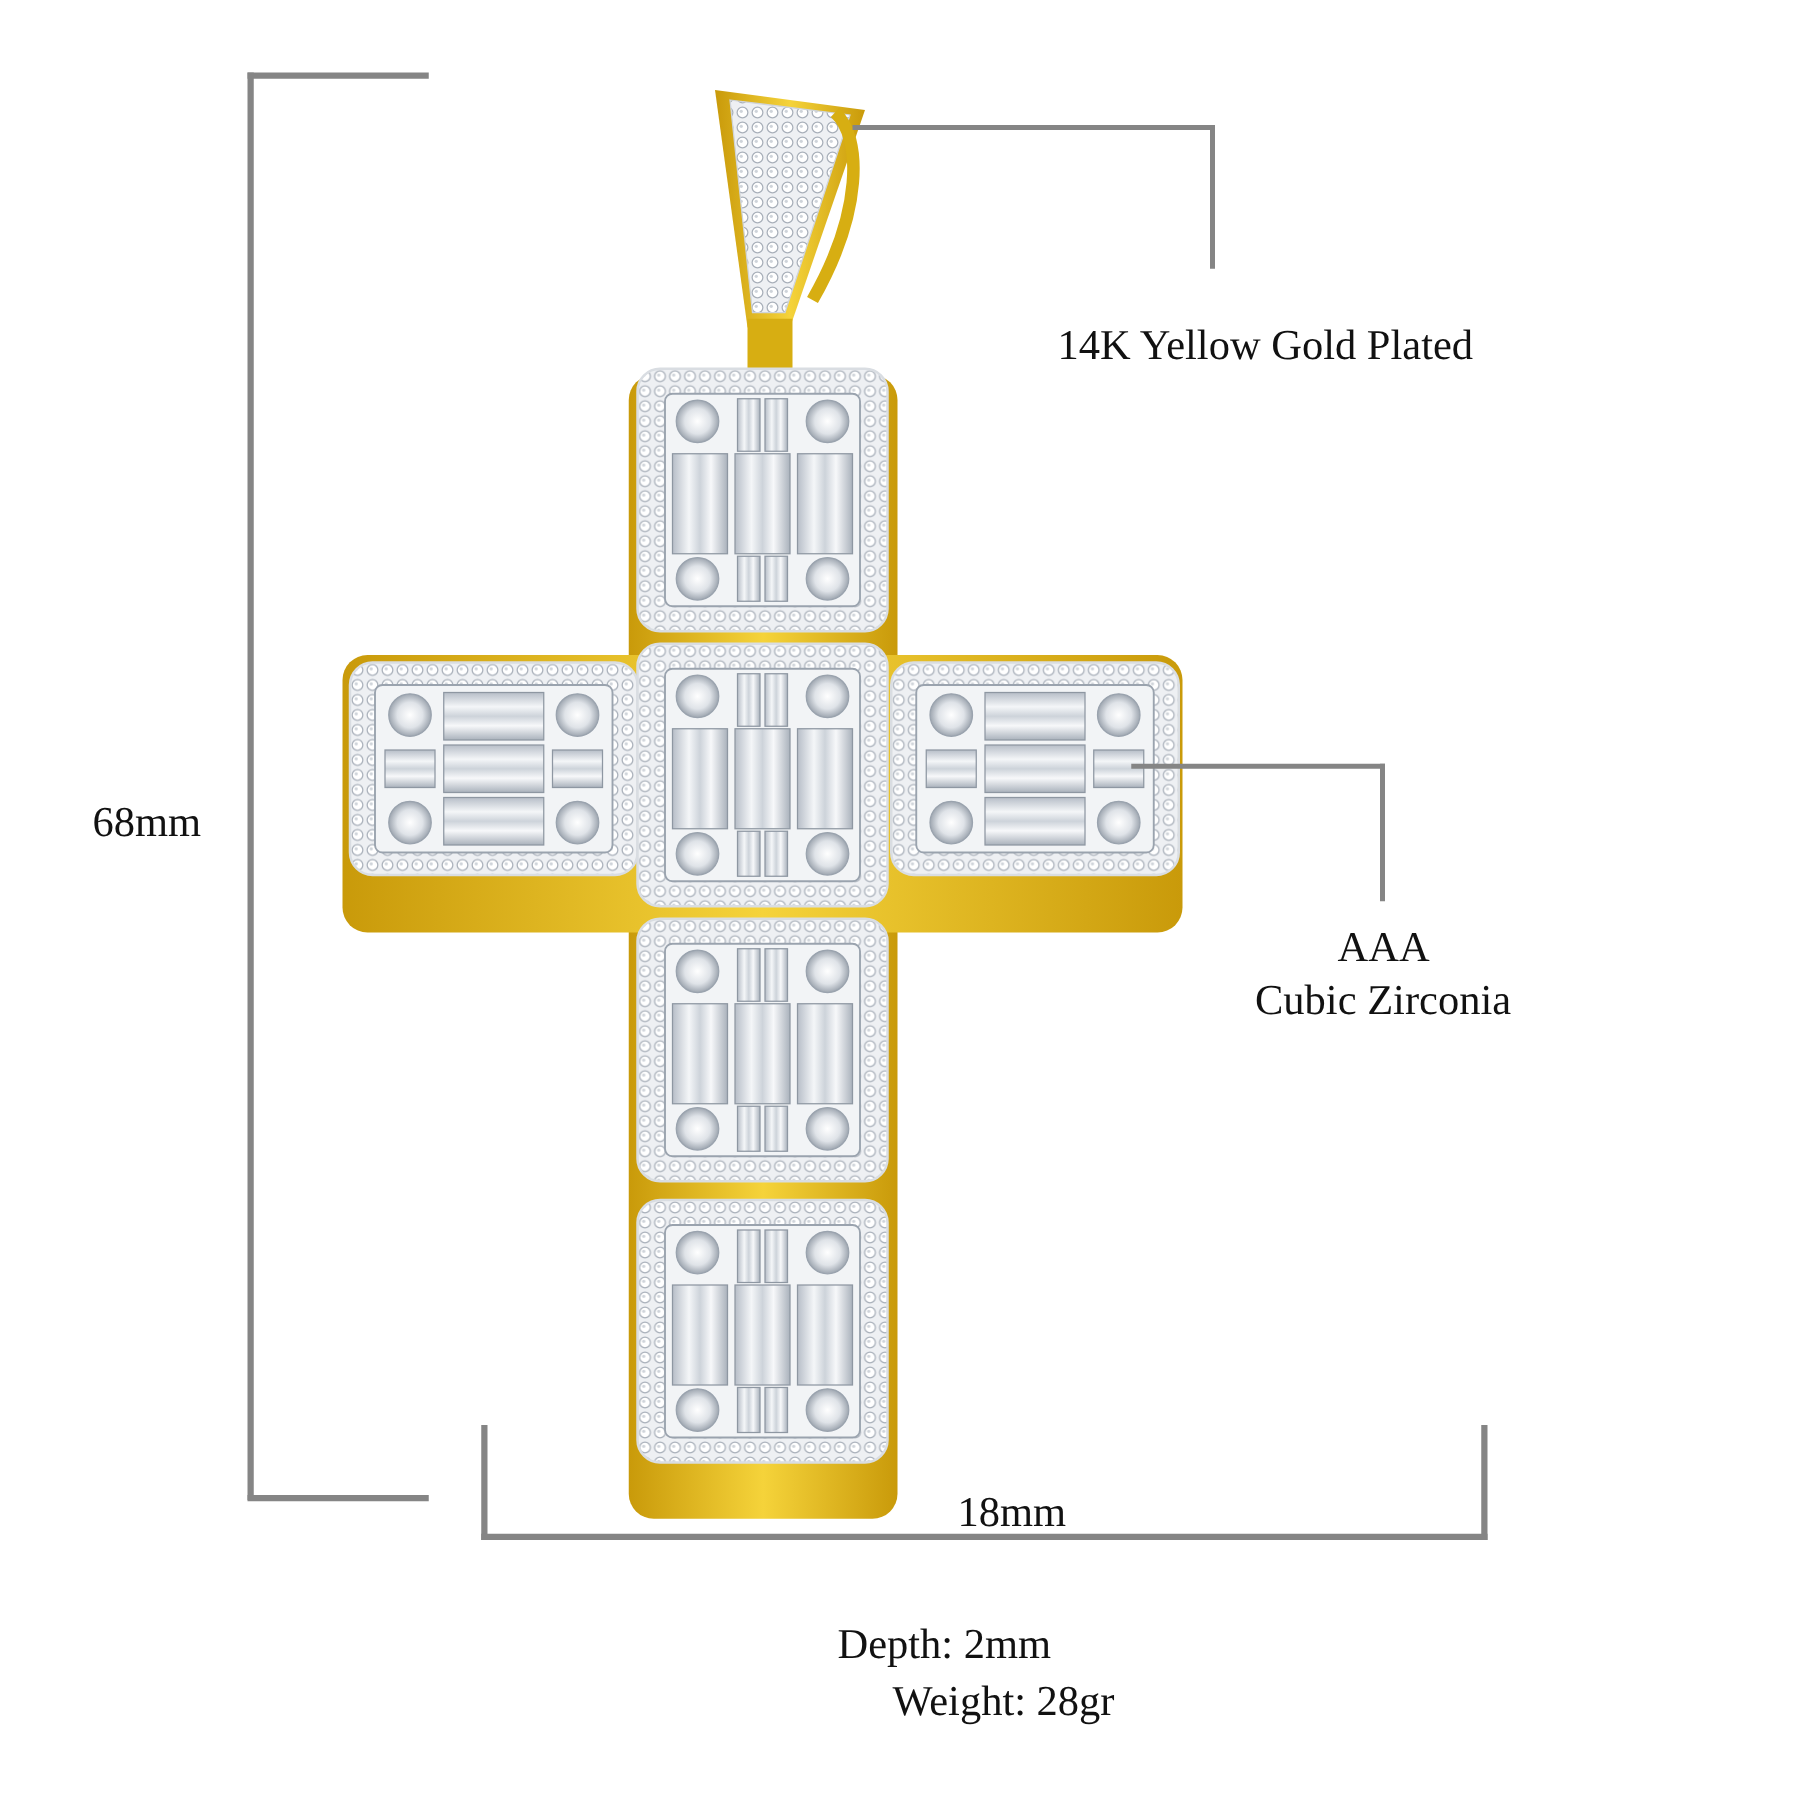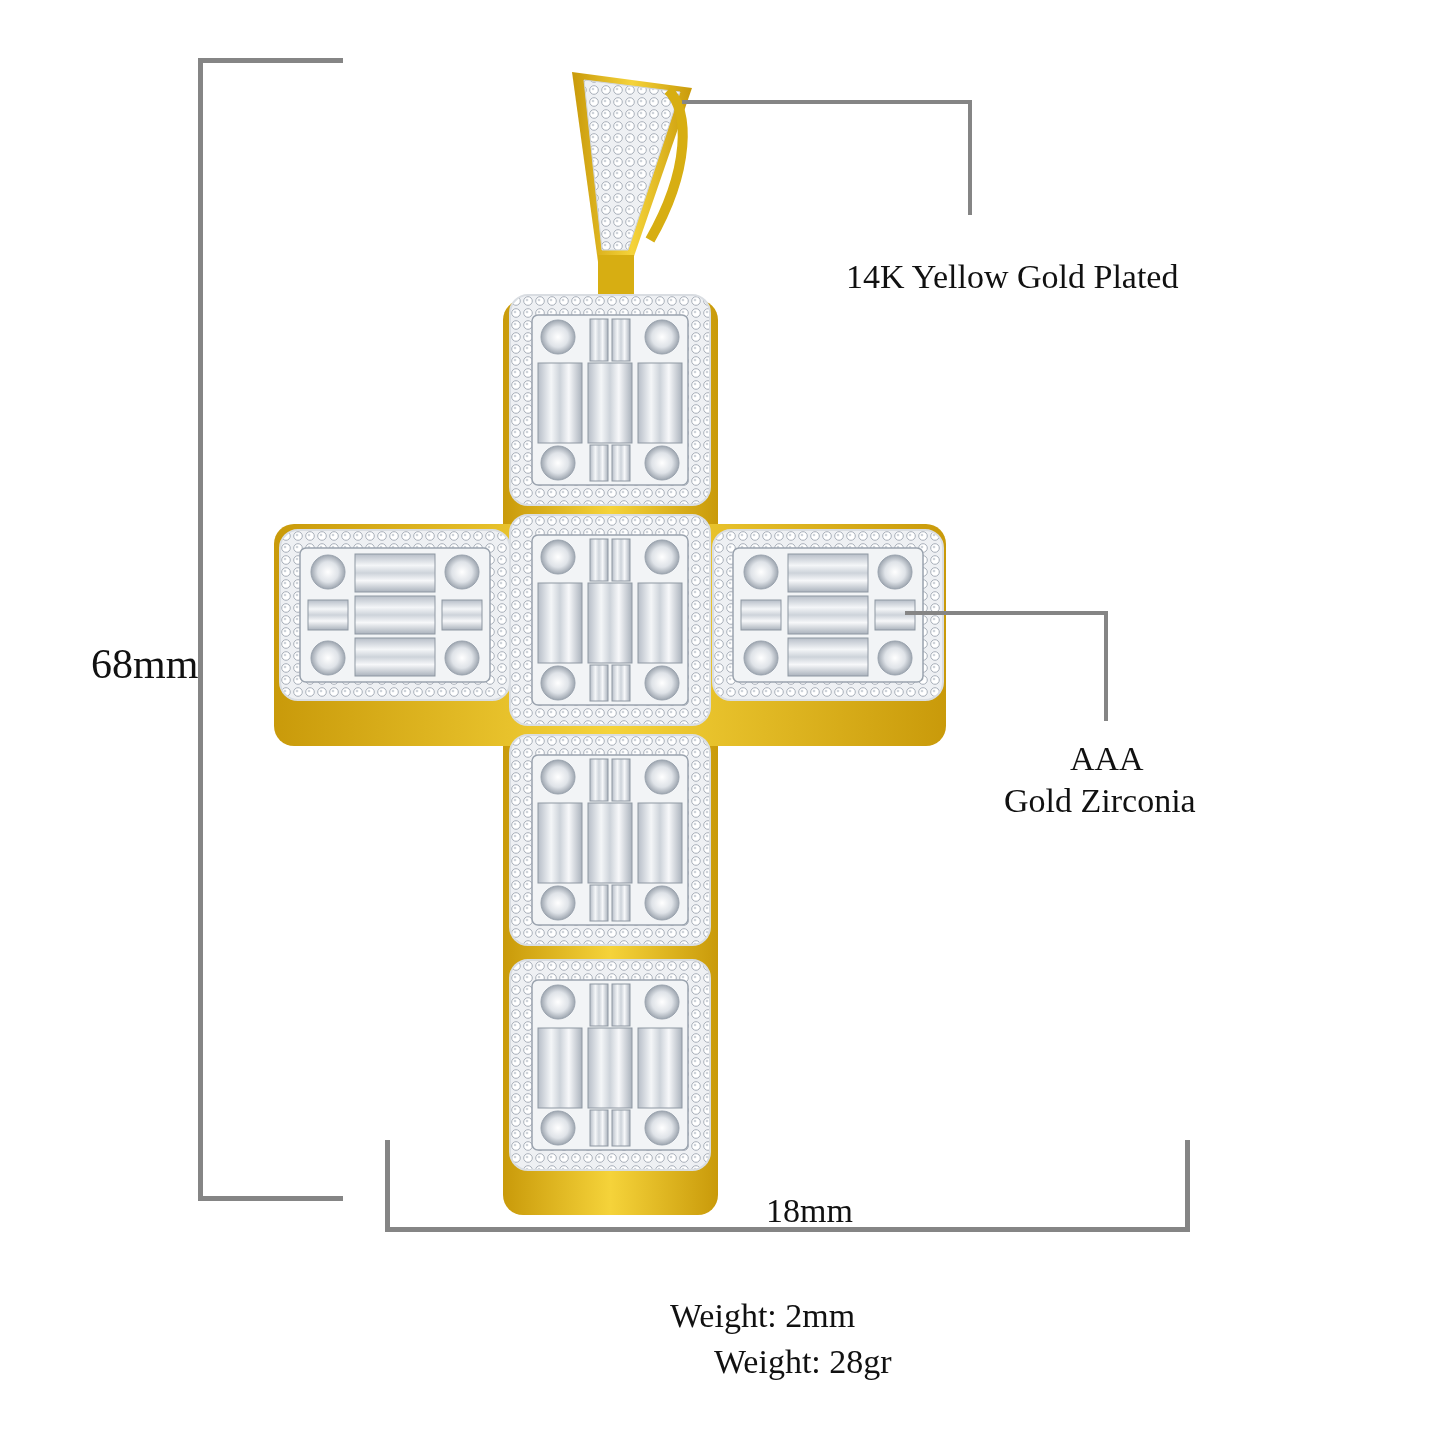--- a/index.html
+++ b/index.html
@@ -101,19 +101,19 @@
 <div class="line" style="left:385px;top:1140px;width:5px;height:92px;"></div>
 <div class="line" style="left:385px;top:1227px;width:805px;height:5px;"></div>
 <div class="line" style="left:1185px;top:1140px;width:5px;height:92px;"></div>
 
 <div class="line" style="left:682px;top:100px;width:290px;height:4px;"></div>
 <div class="line" style="left:968px;top:100px;width:4px;height:115px;"></div>
 
 <div class="line" style="left:905px;top:611px;width:203px;height:4px;"></div>
 <div class="line" style="left:1104px;top:611px;width:4px;height:110px;"></div>
 
-<div class="label" style="left:91px;top:640px;font-size:42px;">68mm</div>
+<div class="label" style="left:74px;top:640px;font-size:34px;">68mm</div>
 <div class="label" style="left:846px;top:258px;font-size:34px;">14K Yellow Gold Plated</div>
 <div class="label" style="left:1070px;top:740px;font-size:34px;">AAA</div>
-<div class="label" style="left:1004px;top:782px;font-size:34px;">Gold Zirconia</div>
+<div class="label" style="left:1004px;top:782px;font-size:34px;">Cubic Zirconia</div>
 <div class="label" style="left:725px;top:1192px;font-size:34px;margin-left:41px;">18mm</div>
-<div class="label" style="left:670px;top:1297px;font-size:34px;">Weight: 2mm</div>
+<div class="label" style="left:670px;top:1297px;font-size:34px;">Depth: 2mm</div>
 <div class="label" style="left:670px;top:1343px;font-size:34px;margin-left:44px;">Weight: 28gr</div>
 
 </body></html>

